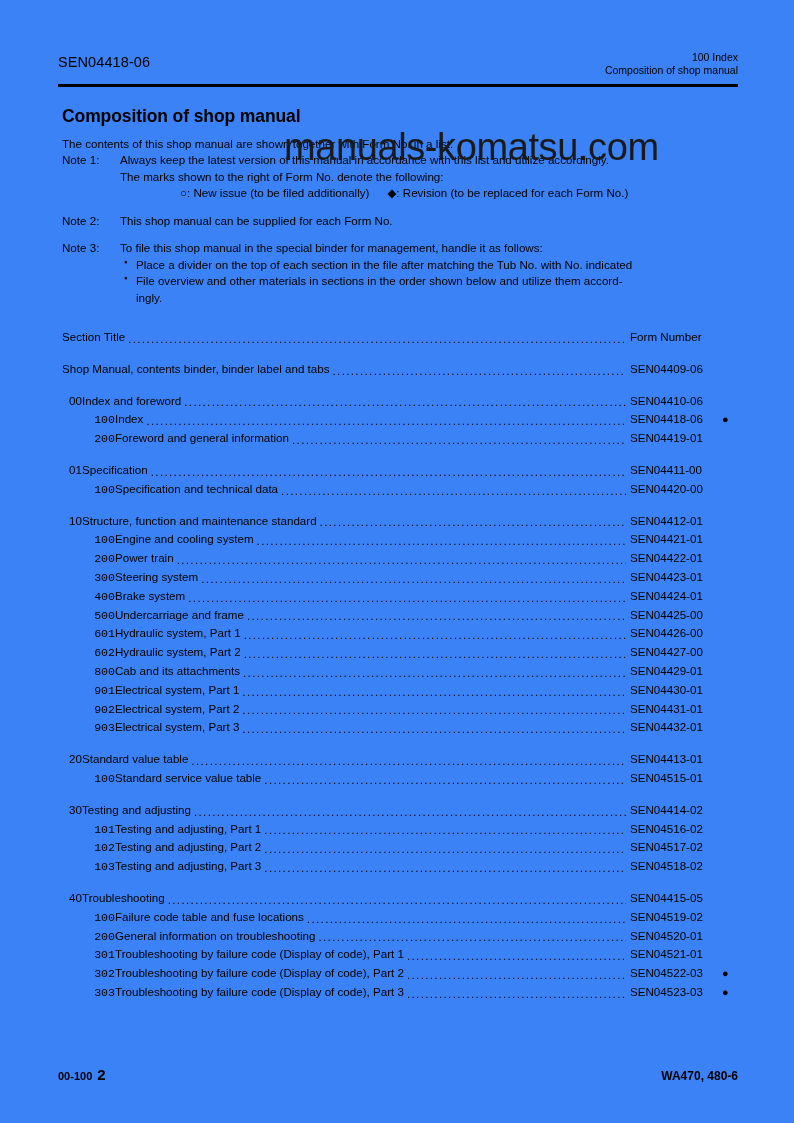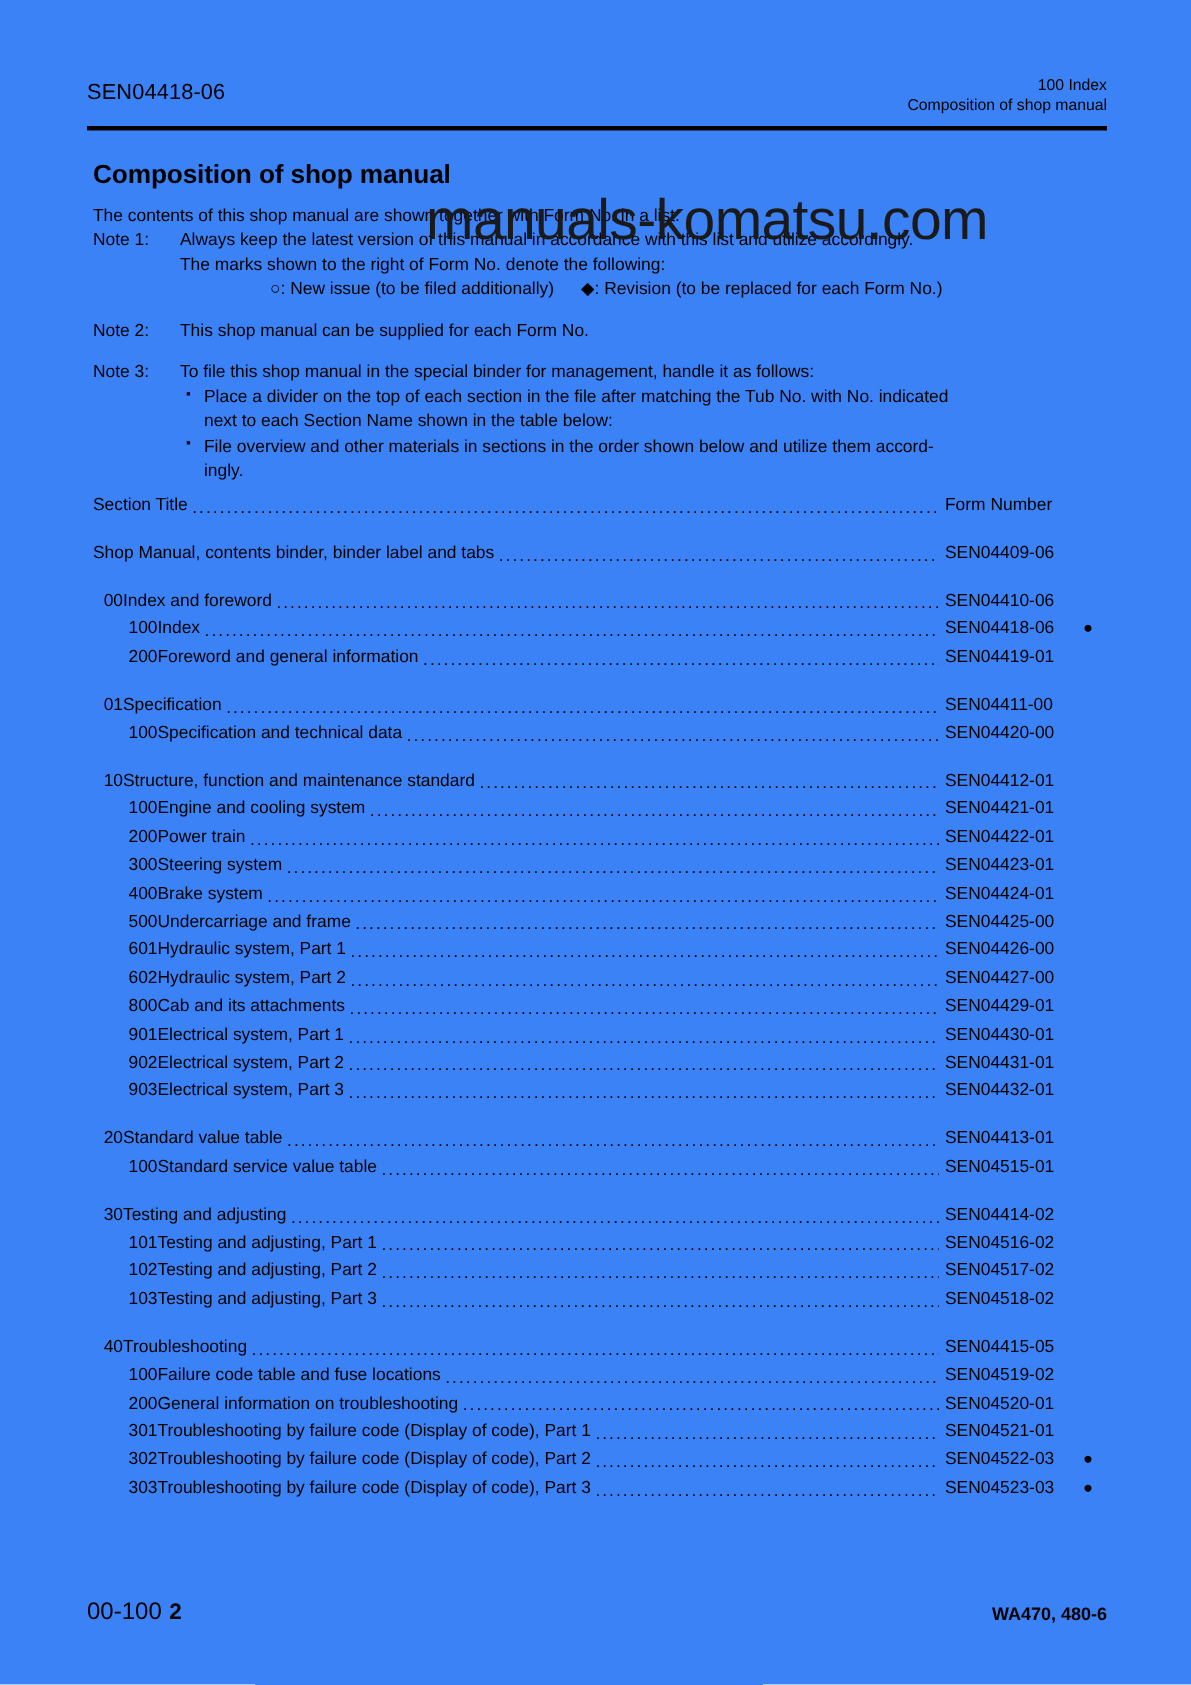--- a/index.html
+++ b/index.html
@@ -144,21 +144,22 @@
   .toc-num {
     flex: 0 0 auto;
     text-align: right;
   }
   .toc-num.lvl0 {
     width: 20px;
     margin-left: 0;
   }
   .toc-num.lvl1 {
     width: 26px;
-    margin-left: 17px;
+    margin-left: 27px;
+    font-family: Liberation Mono, monospace;
   }
   .toc-label {
     flex: 0 0 auto;
     padding-right: 3px;
   }
   .toc-leader {
     flex: 1 1 auto;
     overflow: hidden;
     align-self: center;
     height: 11px;
@@ -199,22 +200,22 @@
     width: 680px;
     height: 22px;
   }
   .footer-left {
     position: absolute;
     left: 0;
     bottom: 0;
     white-space: nowrap;
   }
   .footer-pagelabel {
-    font-size: 16px;
-    font-weight: normal;
+    font-size: 11px;
+    font-weight: bold;
   }
   .footer-pagenum {
     font-size: 15px;
     font-weight: bold;
     margin-left: 5px;
   }
   .footer-right {
     position: absolute;
     right: 0;
     bottom: 1px;
@@ -277,21 +278,20 @@
 
     <div class="note-row">
       <span class="note-label">Note 3:</span>
       <span>To file this shop manual in the special binder for management, handle it as follows:</span>
     </div>
 
     <div class="bullet-row">
       <span class="bullet-dot">▪</span>
       <span>Place a divider on the top of each section in the file after matching the Tub No. with No. indicated</span>
     </div>
-    <div class="bullet-cont">next to each Section Name shown in the table below:</div>
 
     <div class="bullet-row">
       <span class="bullet-dot">▪</span>
       <span>File overview and other materials in sections in the order shown below and utilize them accord-</span>
     </div>
     <div class="bullet-cont">ingly.</div>
   </div>
 
   <div class="watermark">manuals-komatsu.com</div>
 

